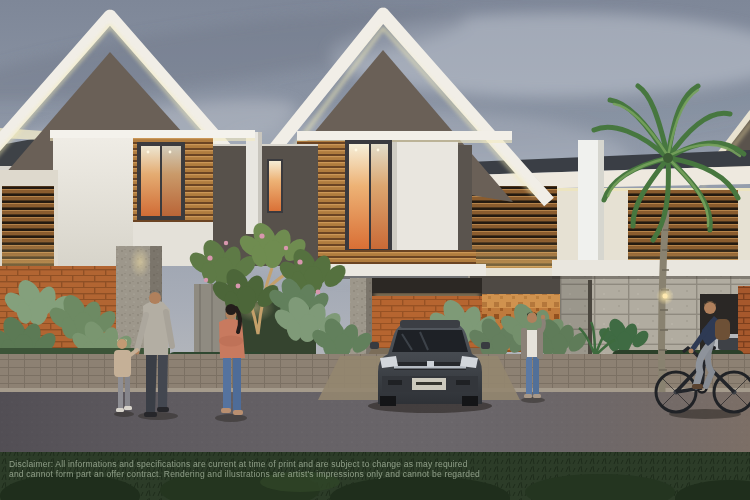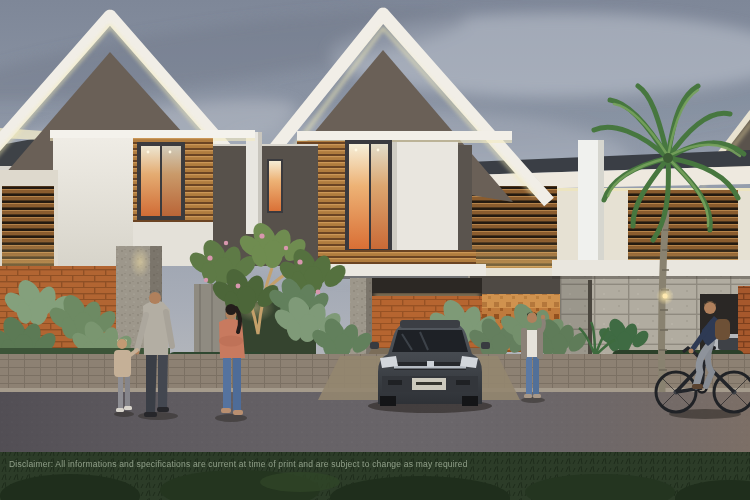--- a/index.html
+++ b/index.html
@@ -416,14 +416,15 @@
   <ellipse cx="240" cy="490" rx="80" ry="20" fill="#24351f"></ellipse>
   <ellipse cx="420" cy="498" rx="90" ry="22" fill="#1f2e1c"></ellipse>
   <ellipse cx="600" cy="492" rx="75" ry="18" fill="#243520"></ellipse>
   <ellipse cx="730" cy="498" rx="55" ry="18" fill="#1f2e1c"></ellipse>
   <ellipse cx="300" cy="482" rx="40" ry="10" fill="#2f4527" opacity=".8"></ellipse>
 </g>
 </svg>
 
 <div class="disclaimer">
   <div>Disclaimer: All informations and specifications are current at time of print and are subject to change as may required</div>
+  <div>and cannot form part an offer contract. Rendering and illustrations are artist's impressions only and cannot be regarded</div>
 </div>
 </div>
 
 </body></html>

